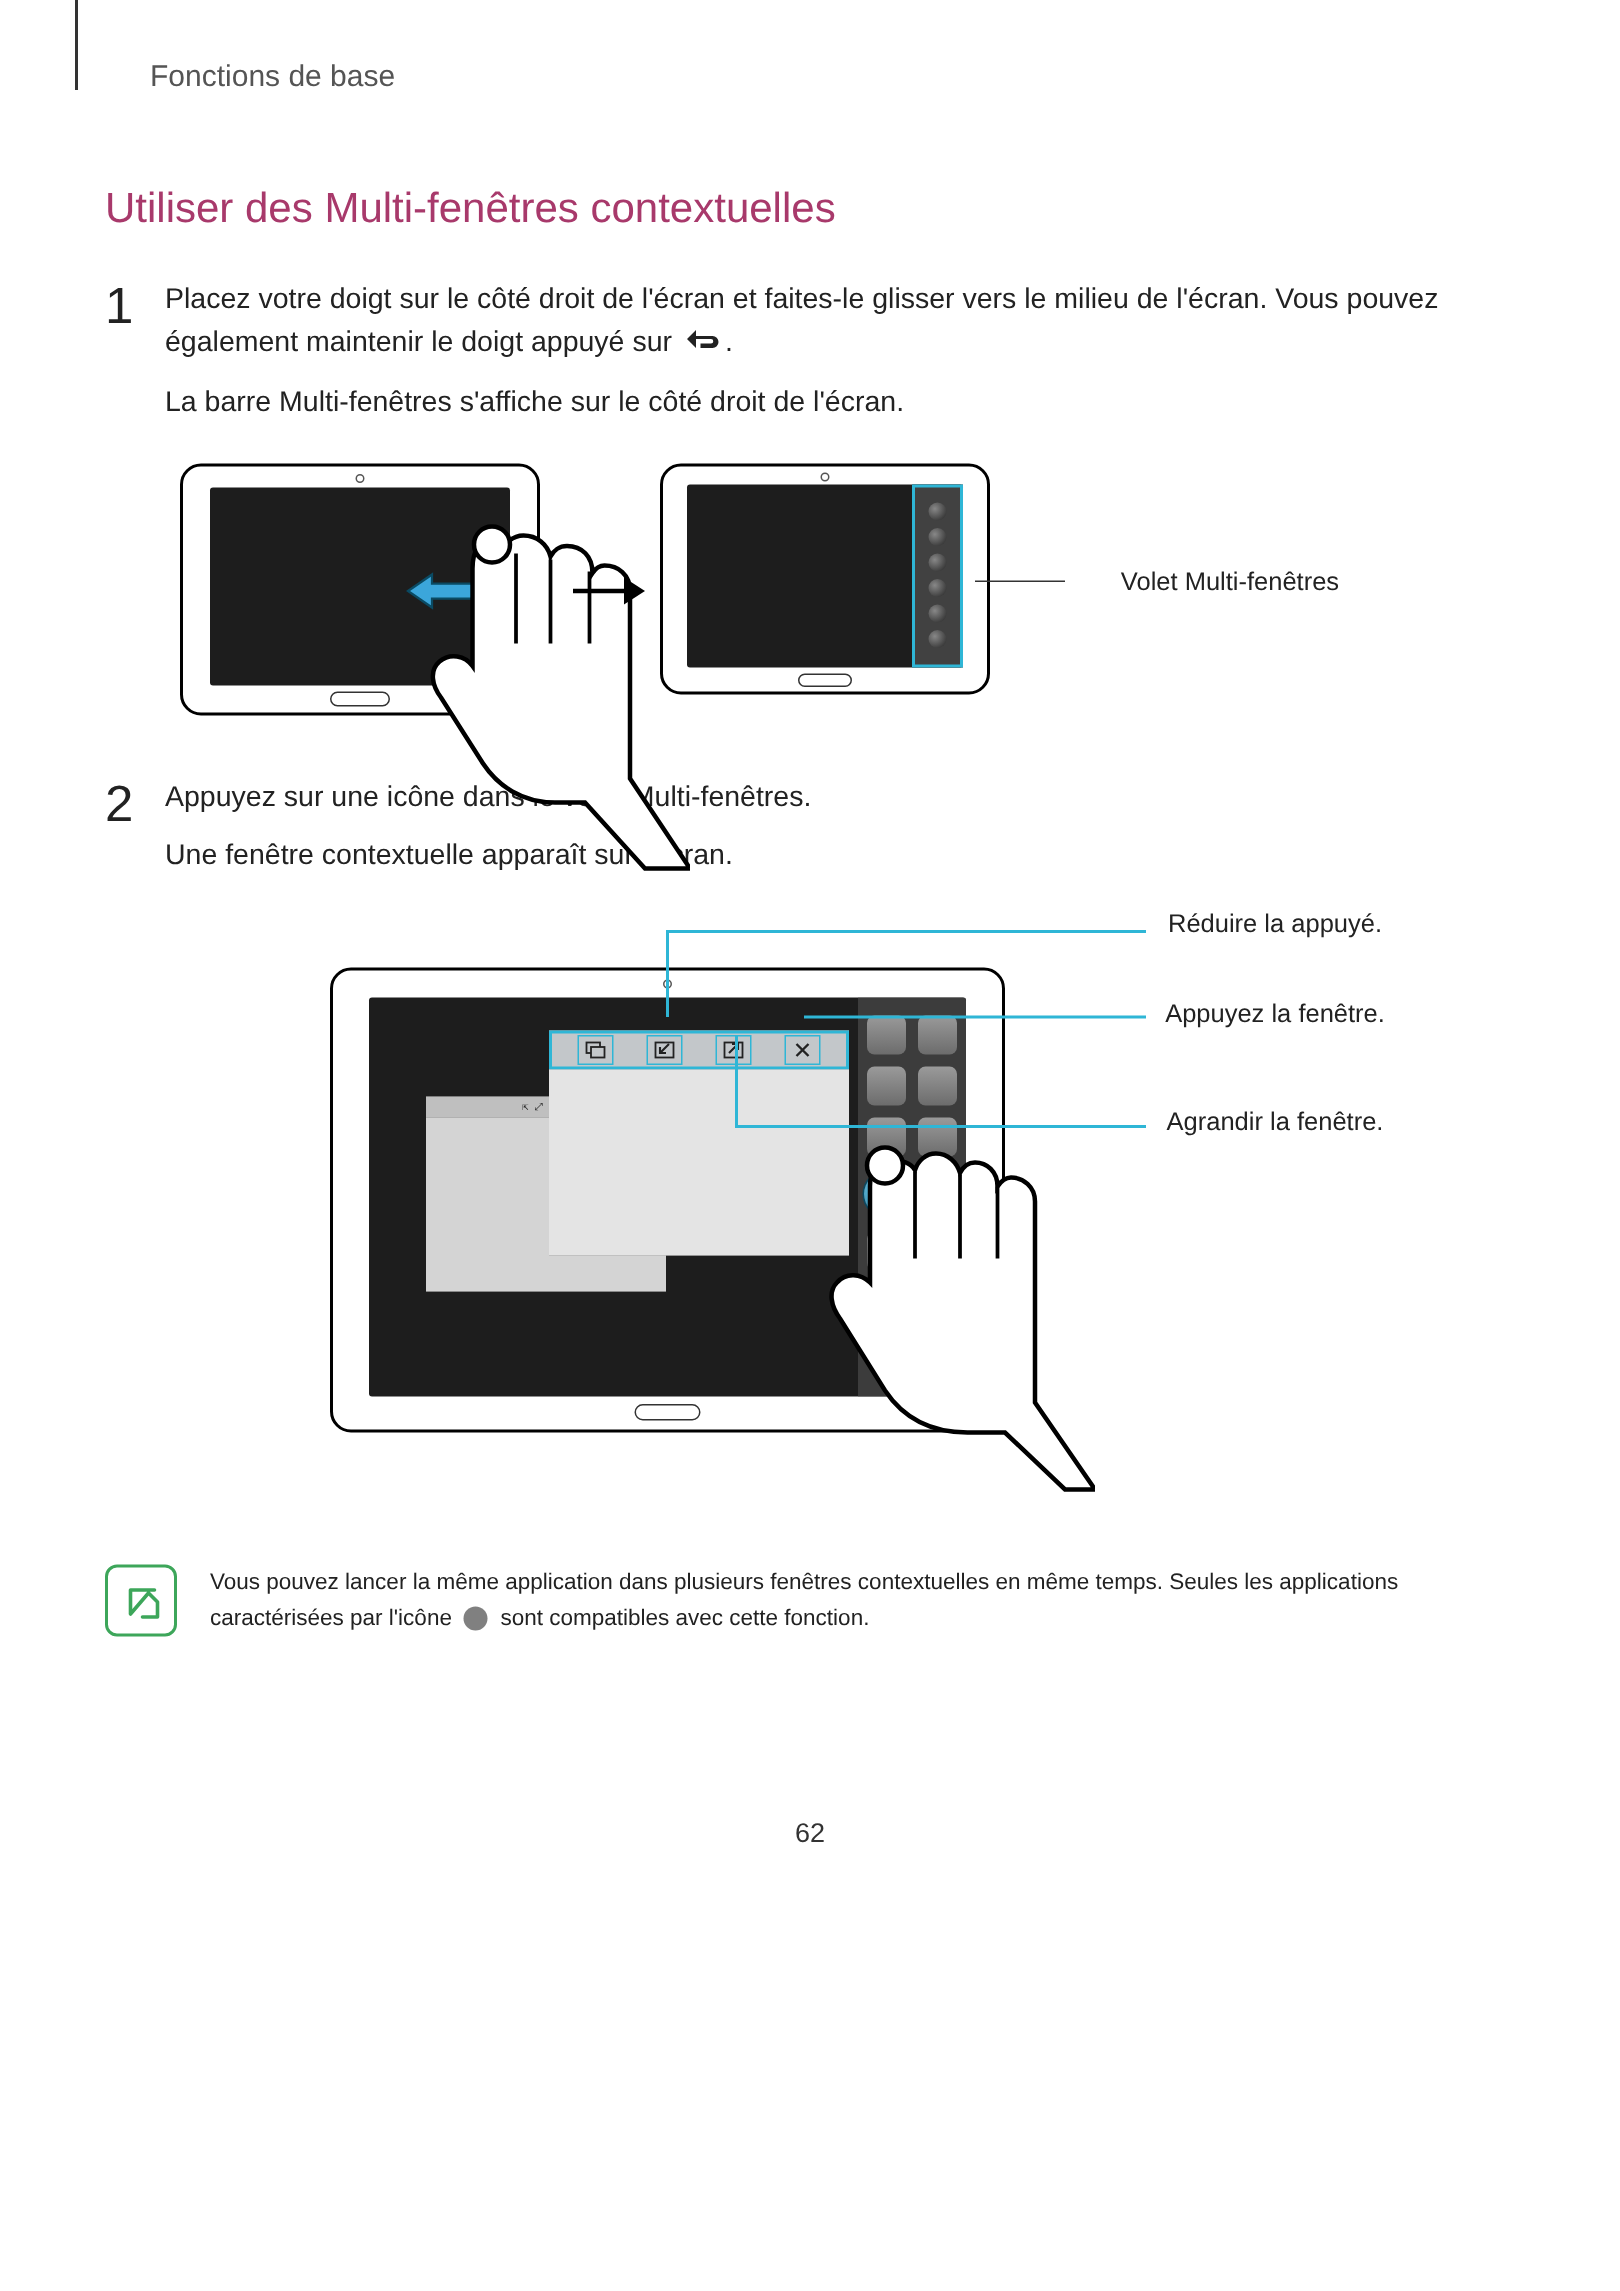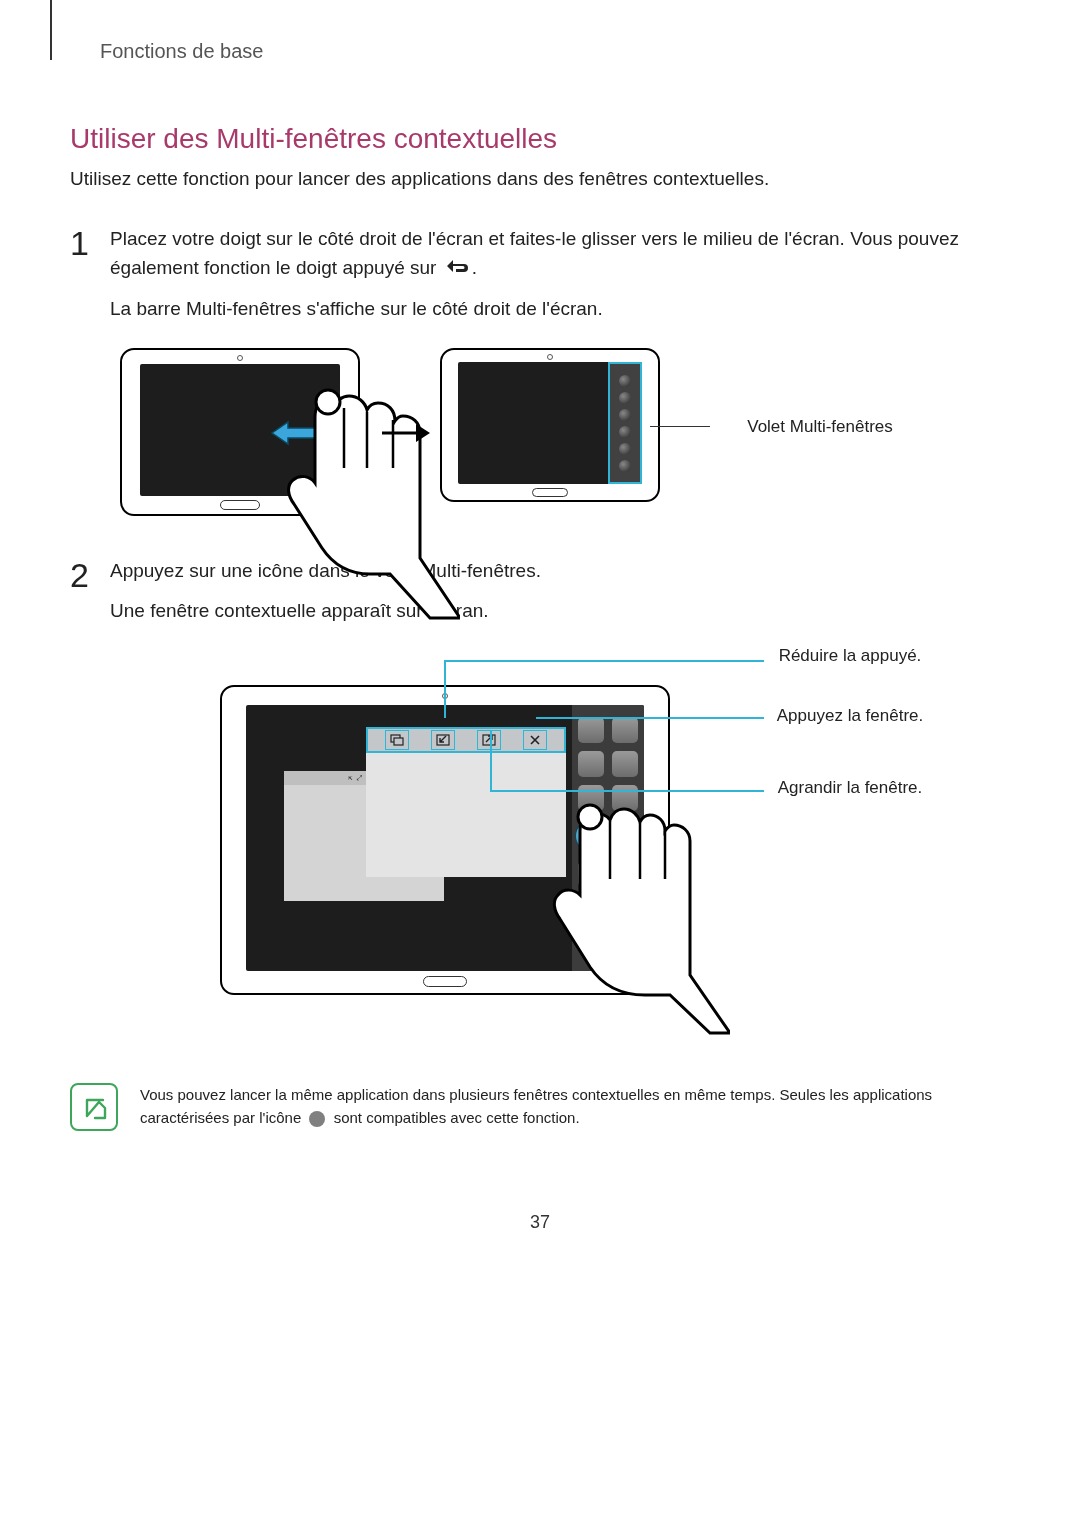--- a/index.html
+++ b/index.html
@@ -250,26 +250,25 @@
   .hand-svg { pointer-events: none; }
 </style>
 </head>
 <body>
 
 <div class="page">
   <div class="gutter"></div>
   <div class="breadcrumb">Fonctions de base</div>
 
   <div class="heading">Utiliser des Multi-fenêtres contextuelles</div>
-  <div class="intro">Utilisez cette fonction pour lancer des applications dans des fenêtres contextuelles.</div>
 
   <div class="step">
     <div class="step-number">1</div>
     <div class="step-body">
-      <span>Placez votre doigt sur le côté droit de l'écran et faites-le glisser vers le milieu de l'écran. Vous pouvez également fonction le doigt appuyé sur </span>
+      <span>Placez votre doigt sur le côté droit de l'écran et faites-le glisser vers le milieu de l'écran. Vous pouvez également maintenir le doigt appuyé sur </span>
       <span class="inline-icon">
         <svg width="26" height="18" viewBox="0 0 26 18">
           <path d="M3 9 L9 3 L9 7 L20 7 A4 4 0 0 1 20 15 L12 15 L12 12 L19 12 A1.5 1.5 0 0 0 19 9 L9 9 L9 15 Z" fill="#222"></path>
         </svg>
       </span><span>.</span>
       <div style="margin-top:10px">La barre Multi-fenêtres s'affiche sur le côté droit de l'écran.</div>
     </div>
   </div>
 
   <div class="figure1-wrap" style="position:relative;">
@@ -422,14 +421,14 @@
         <path d="M8 8 L24 8 M8 8 L8 24 M8 24 L20 10 M20 10 L26 16 L26 26 L16 26" stroke="#3da65a" stroke-width="2.4" fill="none" stroke-linejoin="round" stroke-linecap="round"></path>
       </svg>
     </div>
     <div class="note-body">
       <span>Vous pouvez lancer la même application dans plusieurs fenêtres contextuelles en même temps. Seules les applications caractérisées par l'icône </span>
       <span class="inline-circle"></span>
       <span> sont compatibles avec cette fonction.</span>
     </div>
   </div>
 
-  <div class="page-number">37</div>
+  <div class="page-number">62</div>
 </div>
 
 </body></html>

